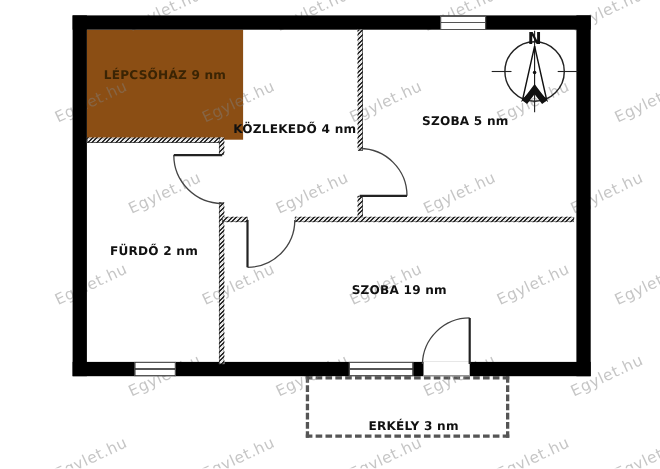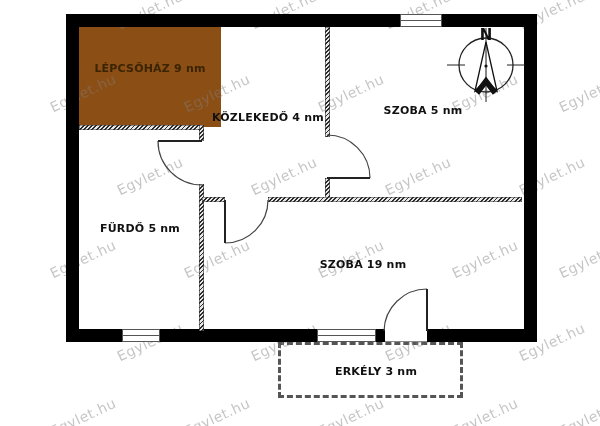--- a/index.html
+++ b/index.html
@@ -116,17 +116,17 @@
       <line x1="486" y1="42" x2="486" y2="80" stroke="#111" stroke-width="1"></line>
       <polyline points="477,93 486,81 495,93" fill="none" stroke="#111" stroke-width="5.5" stroke-linejoin="miter"></polyline>
       <circle cx="486" cy="66" r="1.6" fill="#111"></circle>
       <text x="486" y="40" text-anchor="middle" font-size="15" font-weight="bold" font-family="DejaVu Sans, sans-serif" fill="#111">N</text>
     </g>
   </svg>
 
   <div id="label-lepcsohaz" class="abs room-label" style="left:150px;top:68px;">LÉPCSŐHÁZ 9 nm</div>
   <div class="abs room-label" style="left:268px;top:117px;">KÖZLEKEDŐ 4 nm</div>
   <div class="abs room-label" style="left:423px;top:110px;">SZOBA 5 nm</div>
-  <div class="abs room-label" style="left:140px;top:228px;">FÜRDŐ 5 nm</div>
+  <div class="abs room-label" style="left:140px;top:228px;">FÜRDŐ 2 nm</div>
   <div class="abs room-label" style="left:363px;top:264px;">SZOBA 19 nm</div>
-  <div class="abs room-label" style="left:376px;top:371px;">ERKÉLY 3 nm</div>
+  <div class="abs room-label" style="left:376px;top:387px;">ERKÉLY 3 nm</div>
 
 </div>
 
 </body></html>

